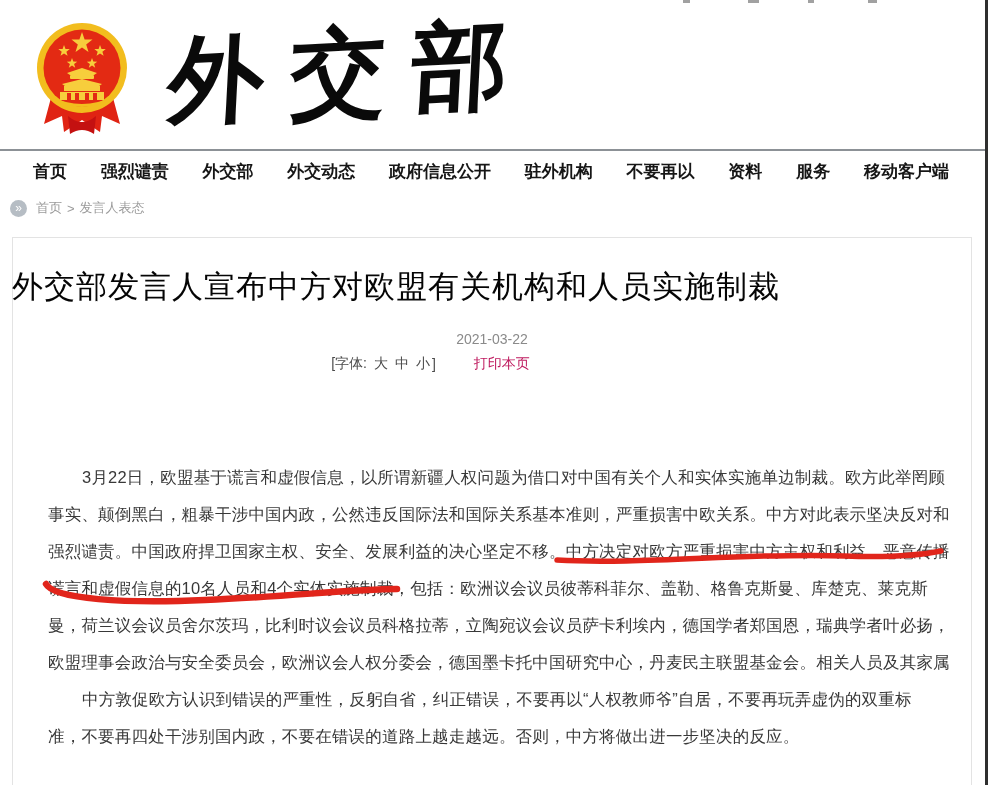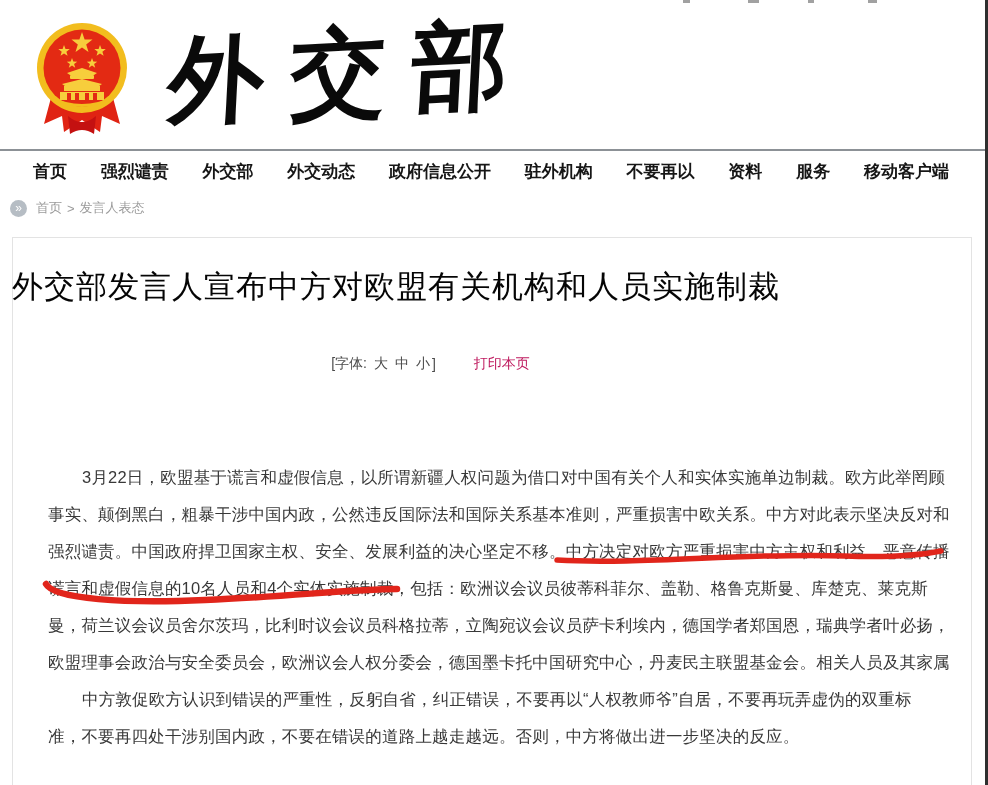--- a/index.html
+++ b/index.html
@@ -135,20 +135,21 @@
   <div class="breadcrumb">
     <div class="bc-icon">»</div>
     <span class="bc-text">首页</span>
     <span class="bc-sep">&gt;</span>
     <span class="bc-text">发言人表态</span>
   </div>
 
   <div class="content-box"></div>
 
   <div class="article-title">外交部发言人宣布中方对欧盟有关机构和人员实施制裁</div>
+  <div class="article-date">2021-03-22</div>
 
   <div class="font-controls">
     <span>[字体:</span>
     <span class="sz">大</span>
     <span class="sz">中</span>
     <span class="sz">小</span>
     <span class="close-bracket">]</span>
     <span class="print-link">打印本页</span>
   </div>
 

